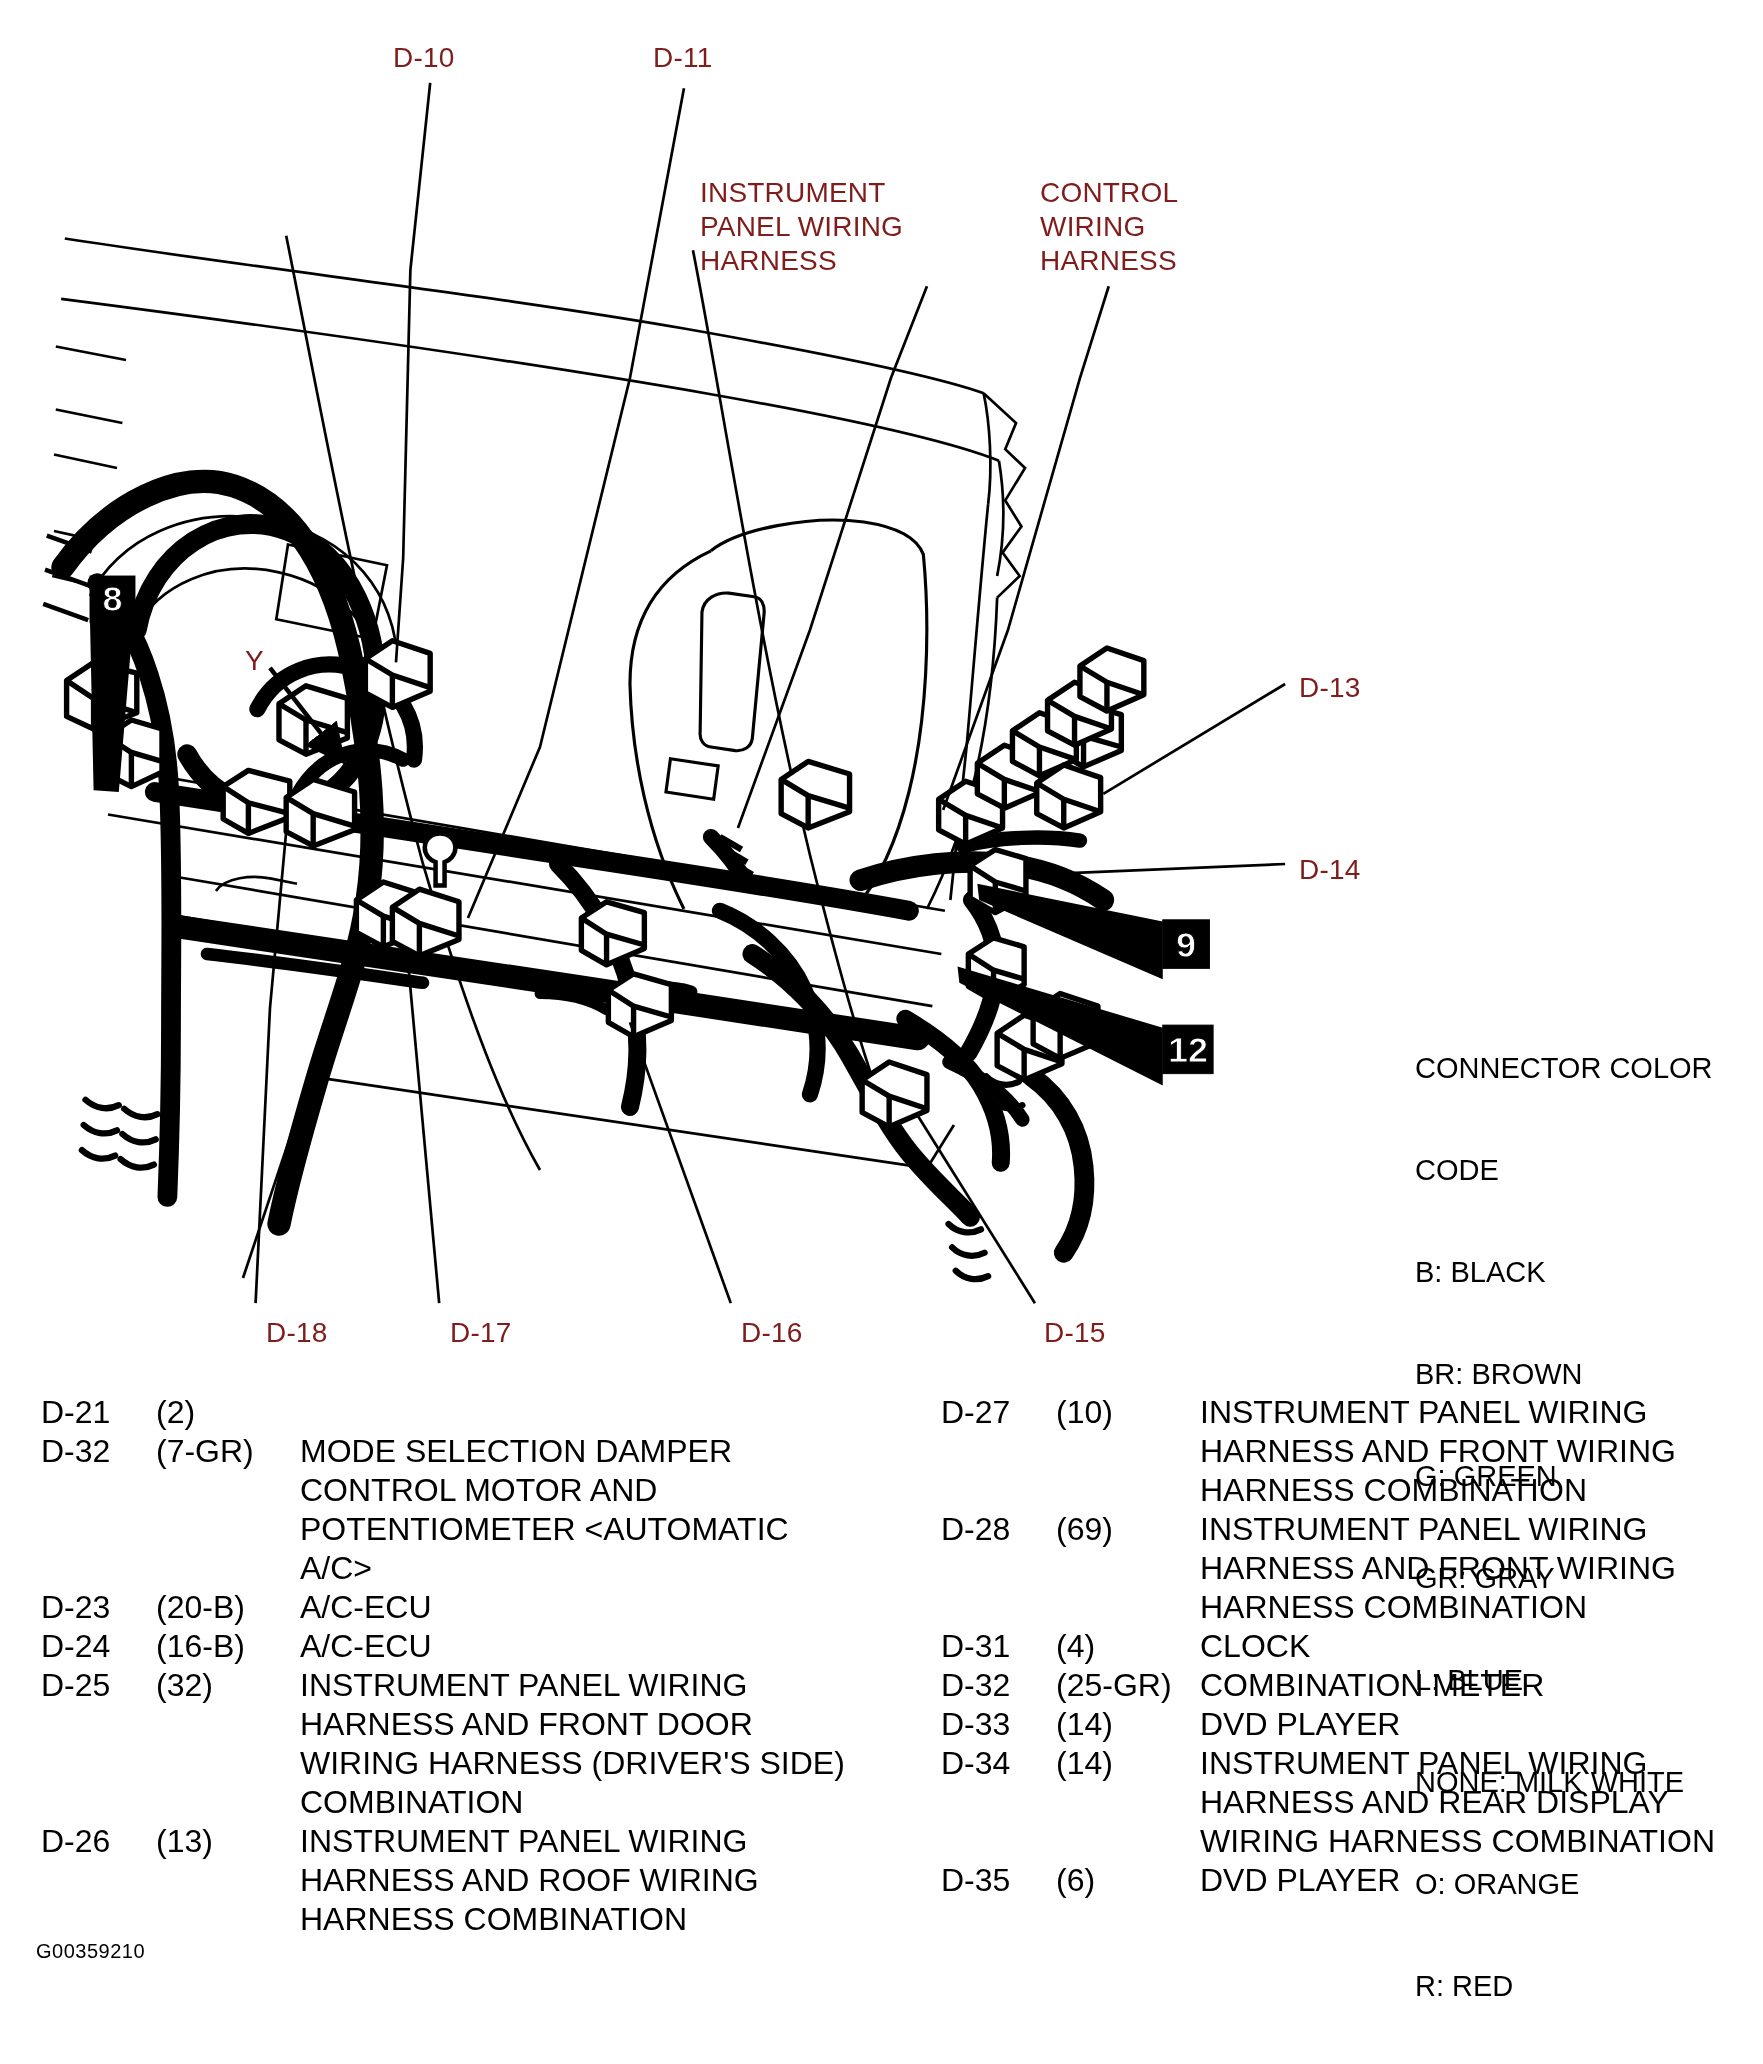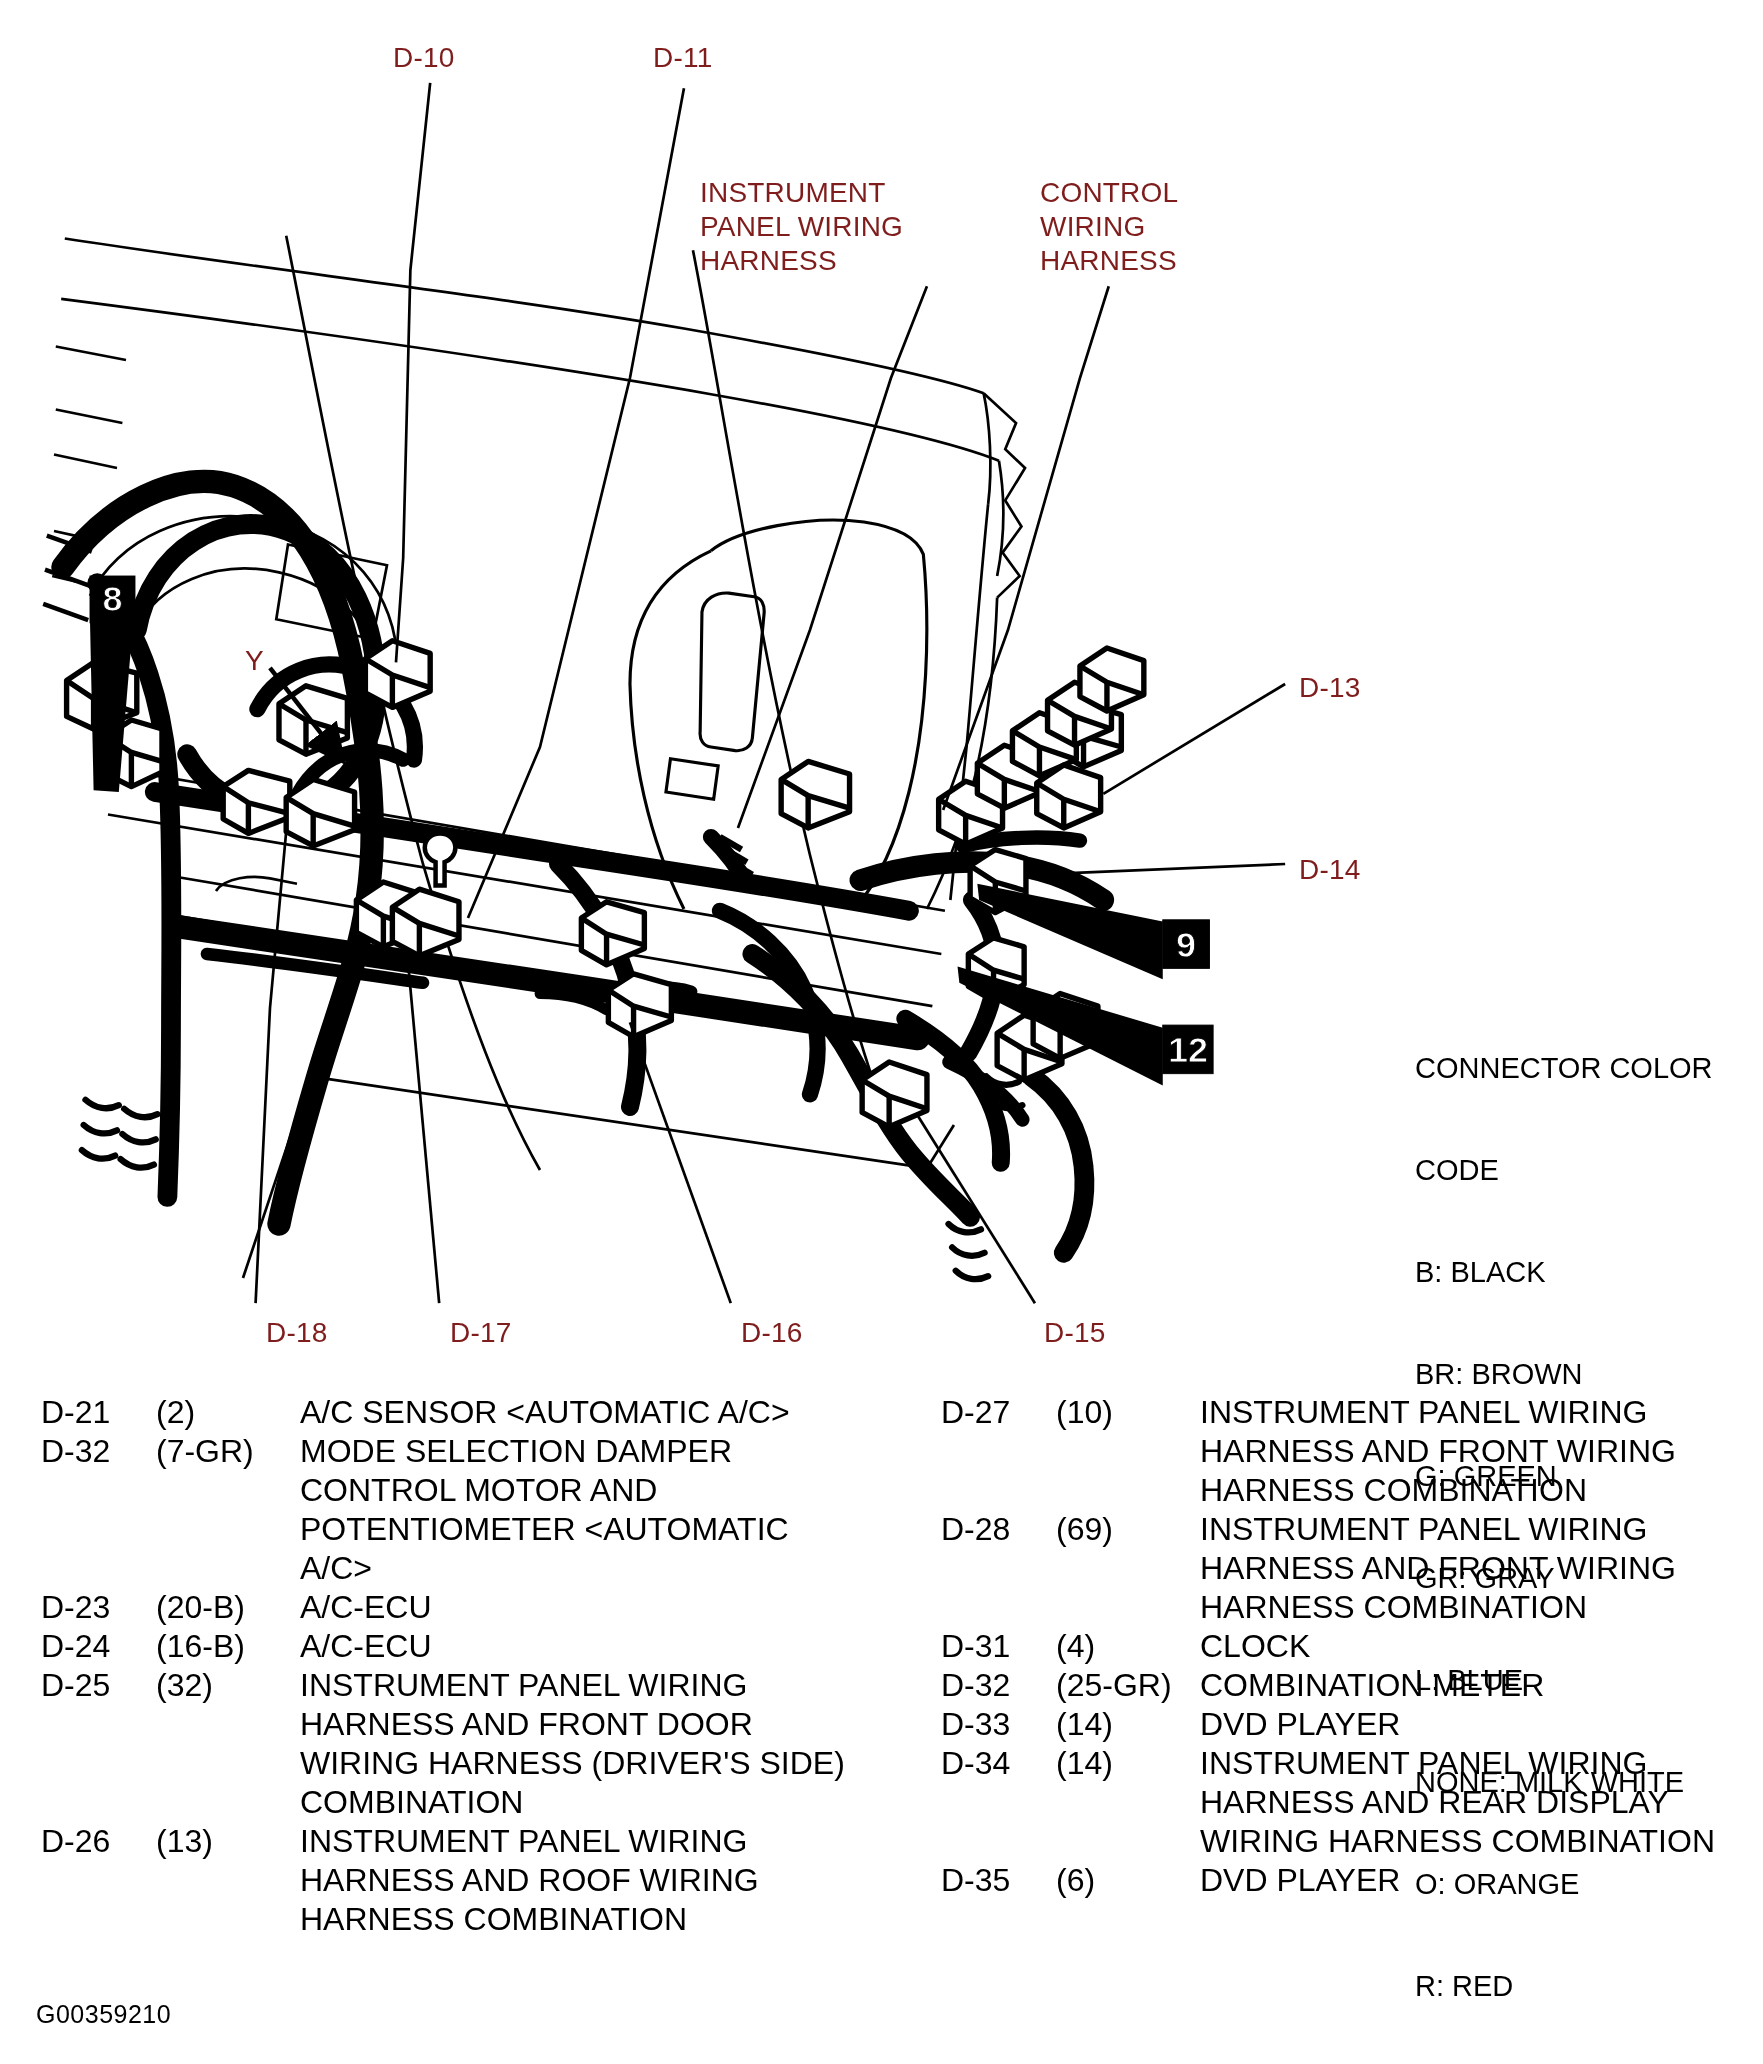--- a/index.html
+++ b/index.html
@@ -74,22 +74,22 @@
     margin-bottom: 0px;
   }
   .cell-id   { width: 115px; flex: 0 0 115px; }
   .cell-pins { width: 144px; flex: 0 0 144px; }
   .cell-desc { flex: 1 1 auto; white-space: pre-line; }
 
   
   #figure-id {
     position: absolute;
     left: 36px;
-    top: 2000px;
-    font-size: 25px;
+    top: 1940px;
+    font-size: 20px;
     letter-spacing: 0.5px;
   }
 
   
 </style>
 </head>
 <body>
 
 <div id="diagram-area">
 
@@ -449,21 +449,20 @@
   </div>
 
 </div>
 
 <div id="connector-table">
 
   <div class="tbl-col" id="col-left">
     <div class="row">
       <span class="cell-id">D-21</span>
       <span class="cell-pins">(2)</span>
-      <span class="cell-desc">A/C SENSOR &lt;AUTOMATIC A/C&gt;</span>
     </div>
     <div class="row">
       <span class="cell-id">D-32</span>
       <span class="cell-pins">(7-GR)</span>
       <span class="cell-desc">MODE SELECTION DAMPER
 CONTROL MOTOR AND
 POTENTIOMETER &lt;AUTOMATIC
 A/C&gt;</span>
     </div>
     <div class="row">

